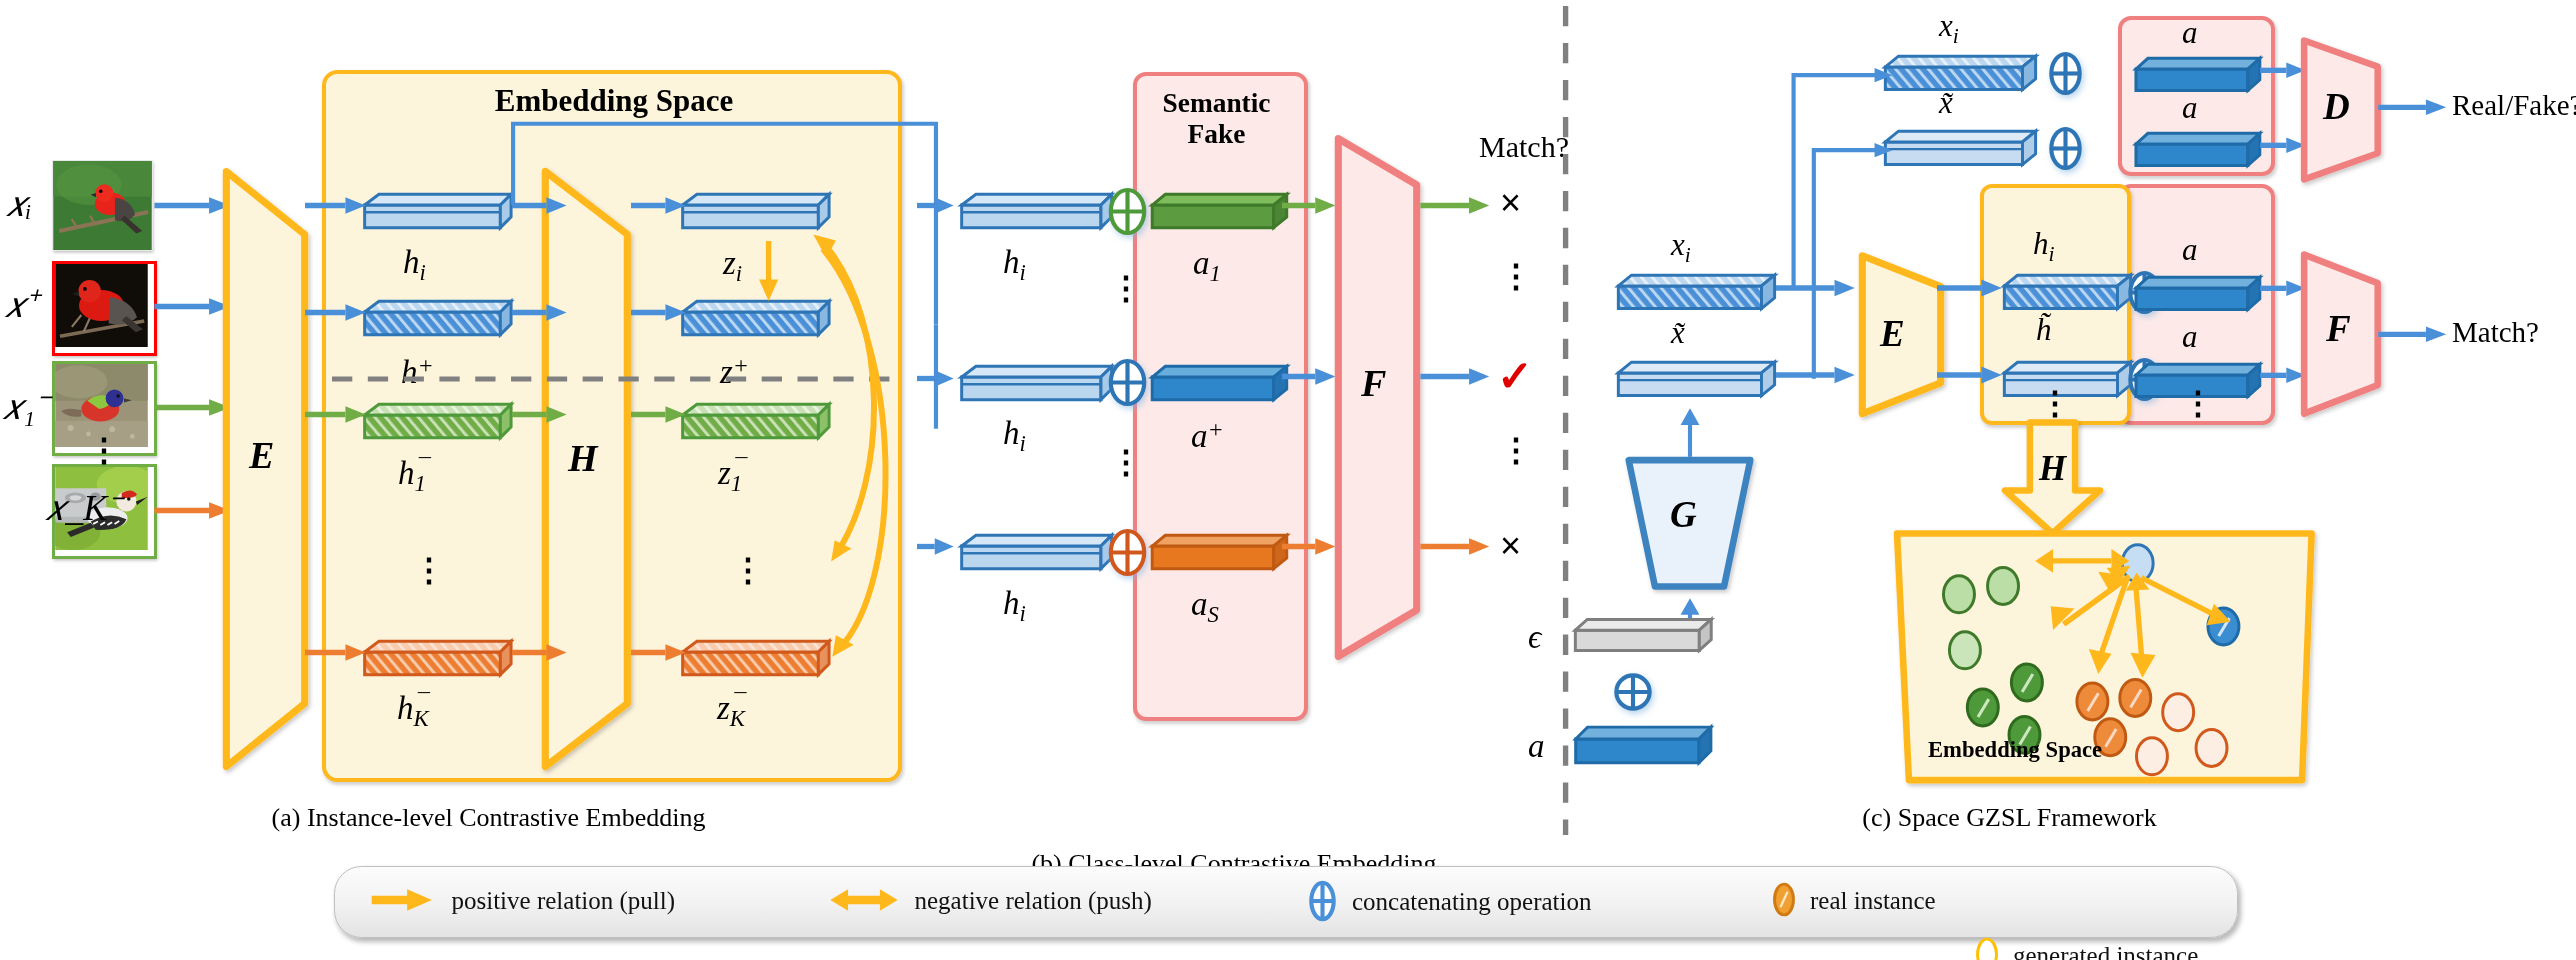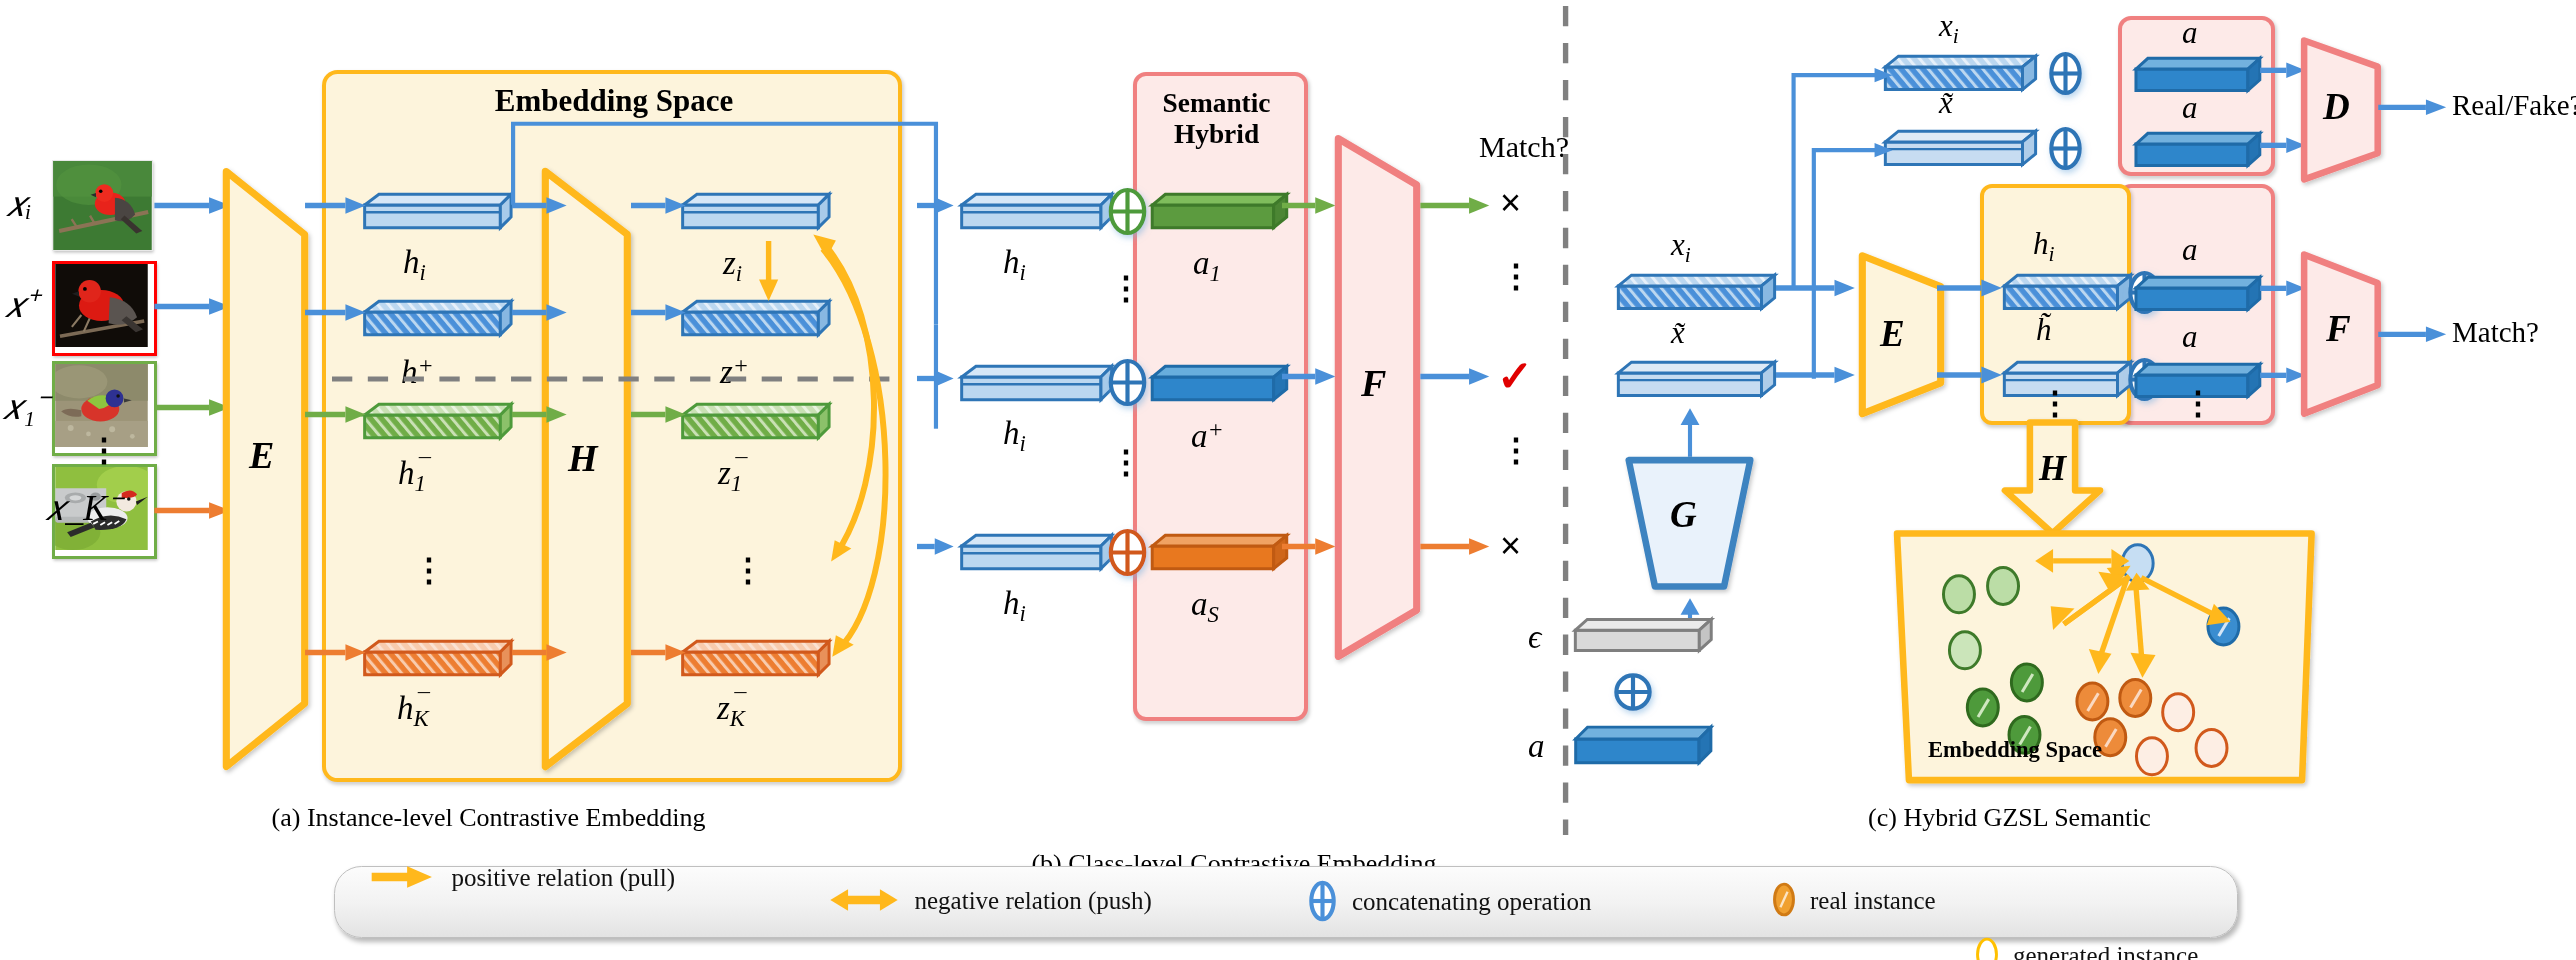--- a/index.html
+++ b/index.html
@@ -427,21 +427,21 @@
 </div>
 <div class="arr" style="left:917px;top:537px;">
   <svg width="39" height="19" viewBox="0 0 66 32">
       <path d="M0 16 h30" stroke="#4A90D9" stroke-width="9"></path>
       <path d="M30 2 l32 14 l-32 14 z" fill="#4A90D9"></path>
     </svg>
 </div>
 
 <div class="abs semantic-space" style="left:1133px;top:72px;width:167px;height:641px;"></div>
 <div class="abs bold-serif" style="left:1133px;top:88px;width:167px;text-align:center;font-size:27.4px;">Semantic</div>
-<div class="abs bold-serif" style="left:1133px;top:119px;width:167px;text-align:center;font-size:27.4px;">Hybrid</div>
+<div class="abs bold-serif" style="left:1133px;top:119px;width:167px;text-align:center;font-size:27.4px;">Fake</div>
 
 <div class="bar" style="left:952px;top:186px;">
   <svg width="161" height="50" viewBox="0 0 270 84">
     <path d="M16 32 L250 32 L250 70 L16 70 Z" fill="#BBD7F0" stroke="#2E75B6" stroke-width="5"></path>
     <path d="M16 32 L40 14 L268 14 L250 32 Z" fill="#D6E7F7" stroke="#2E75B6" stroke-width="5"></path>
     <path d="M250 32 L268 14 L268 52 L250 70 Z" fill="#A8CBEA" stroke="#2E75B6" stroke-width="5"></path>
     <path d="M16 44 L250 44" stroke="#2E75B6" stroke-width="4"></path>
   </svg>
 </div>
 <div class="abs mathlbl" style="left:1003px;top:246px;font-size:33px;">h<span style="font-size:22.7px;vertical-align:-.32em">i</span></div>
@@ -906,25 +906,25 @@
       <line x1="420" y1="92" x2="432" y2="240"></line>
       <path d="M412 216 l20 42 l22 -38 z" stroke="none"></path>
       <path d="M404 112 l18 -30 l22 28 z" stroke="none"></path>
     </g>
     <text x="72" y="392" font-family="Liberation Serif, serif" font-size="38" font-weight="bold" fill="#000">Embedding Space</text>
   </svg>
 </div>
 
 <div class="abs caption" style="left:95px;top:803px;width:787px;">(a) Instance-level Contrastive Embedding</div>
 <div class="abs caption" style="left:912px;top:803px;width:644px;margin-top:46px;">(b) Class-level Contrastive Embedding</div>
-<div class="abs caption" style="left:1729px;top:803px;width:561px;">(c) Hybrid GZSL Semantic</div>
+<div class="abs caption" style="left:1729px;top:803px;width:561px;">(c) Space GZSL Framework</div>
 
 <div class="legend" style="left:334px;top:866px;width:1902px;height:70px;"></div>
 
-<div class="legend-item" style="left:370px;top:864px;">
+<div class="legend-item" style="left:370px;top:887px;">
   <span style="display:inline-block;">
     <svg width="66" height="26" viewBox="0 0 110 44">
         <path d="M2 22 h62" stroke="#FFB81C" stroke-width="14"></path>
         <path d="M62 4 l42 18 l-42 18 z" fill="#FFB81C"></path>
       </svg>
   </span>
   <span class="legend-text" style="margin-left:15.5px;">positive relation (pull)</span>
 </div>
 
 <div class="legend-item" style="left:829px;top:887px;">

